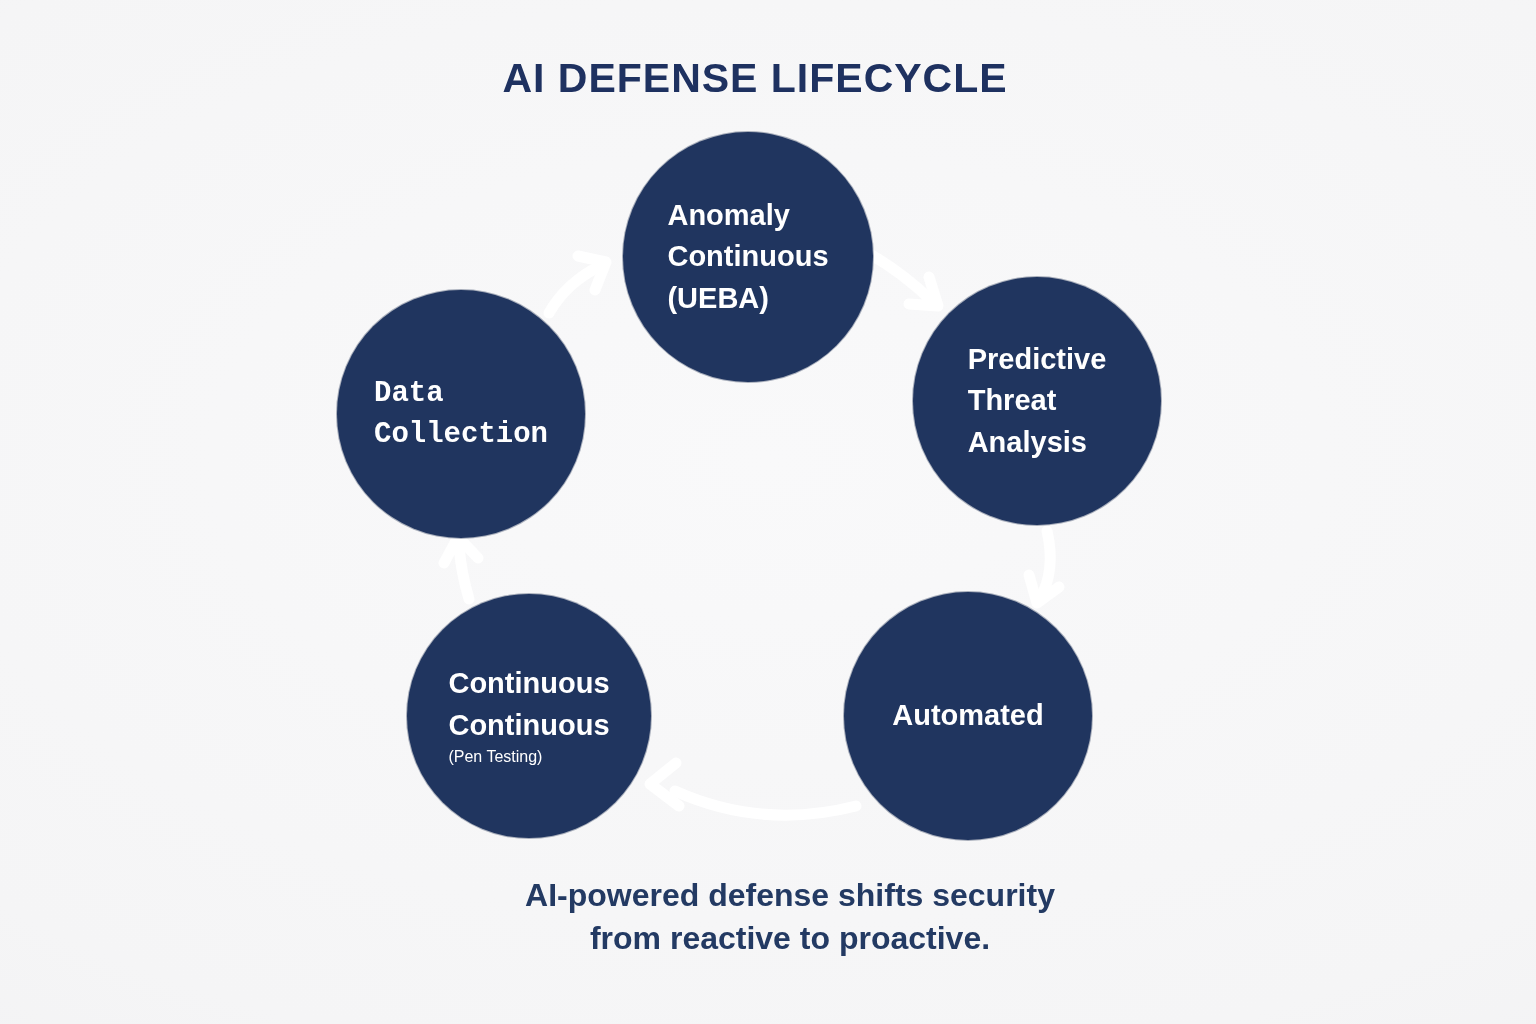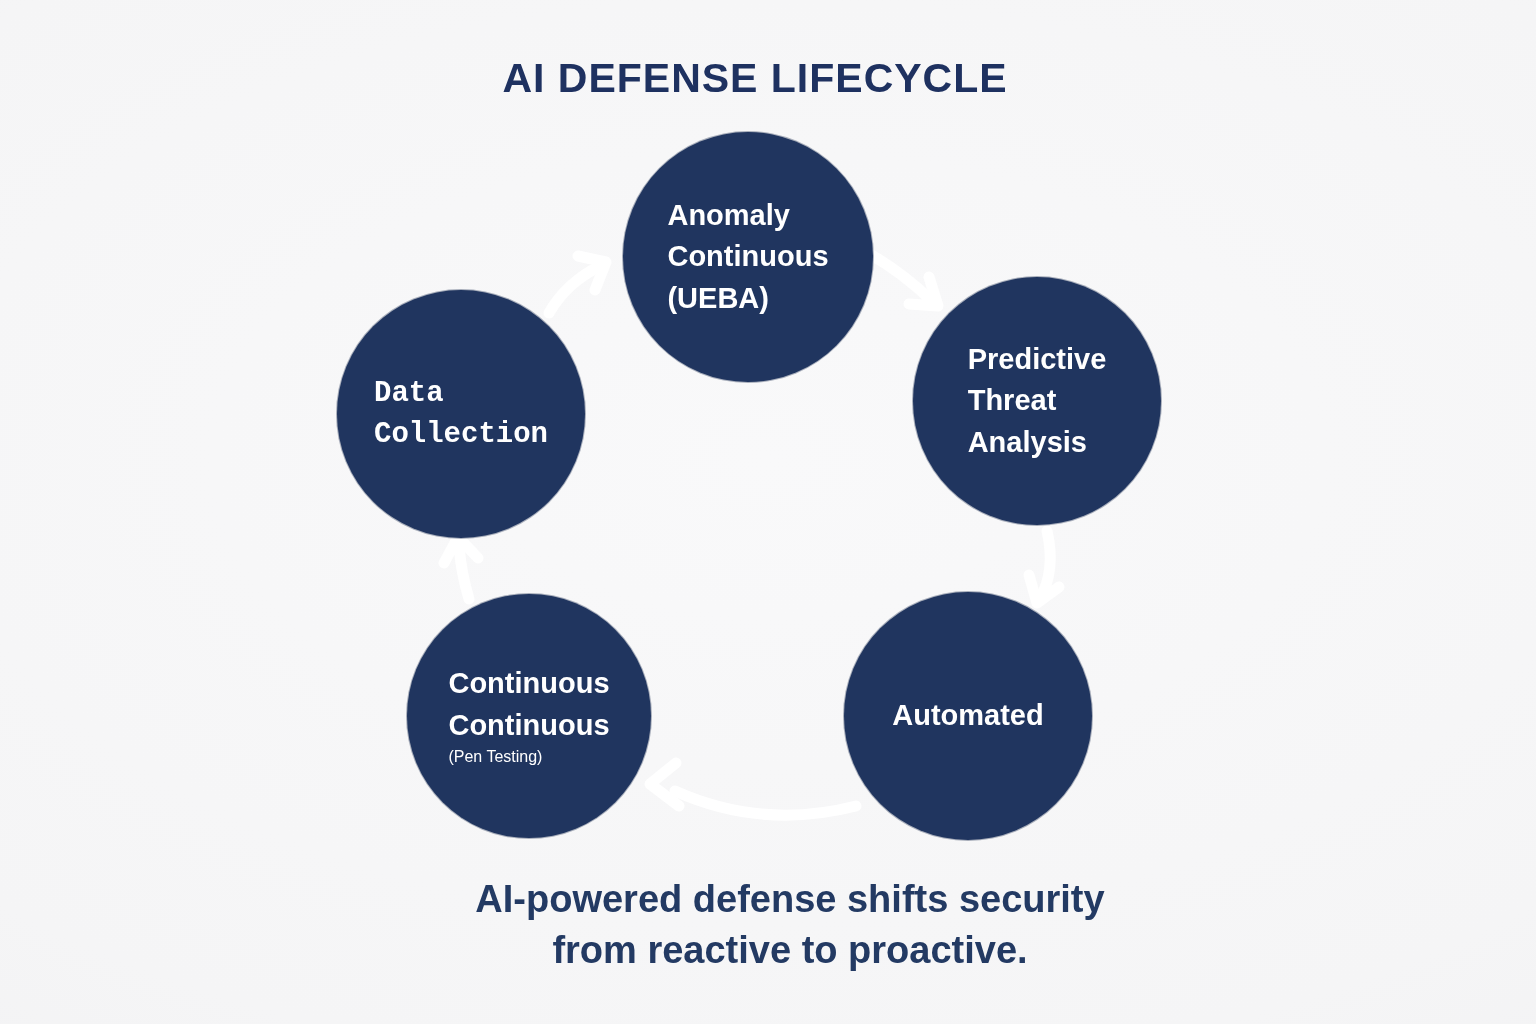--- a/index.html
+++ b/index.html
@@ -62,21 +62,21 @@
     font-size: 16px;
     font-weight: 400;
   }
   .caption {
     position: absolute;
     top: 874px;
     left: 790px;
     transform: translateX(-50%);
     text-align: center;
     color: #233a63;
-    font-size: 38px;
+    font-size: 32px;
     font-weight: 700;
     line-height: 1.35;
     white-space: nowrap;
   }
   .caption span {
     display: block;
   }
   
   .node-anomaly    { left: 623px; top: 132px; width: 250px; height: 250px; }
   .node-predictive { left: 913px; top: 277px; width: 248px; height: 248px; }

